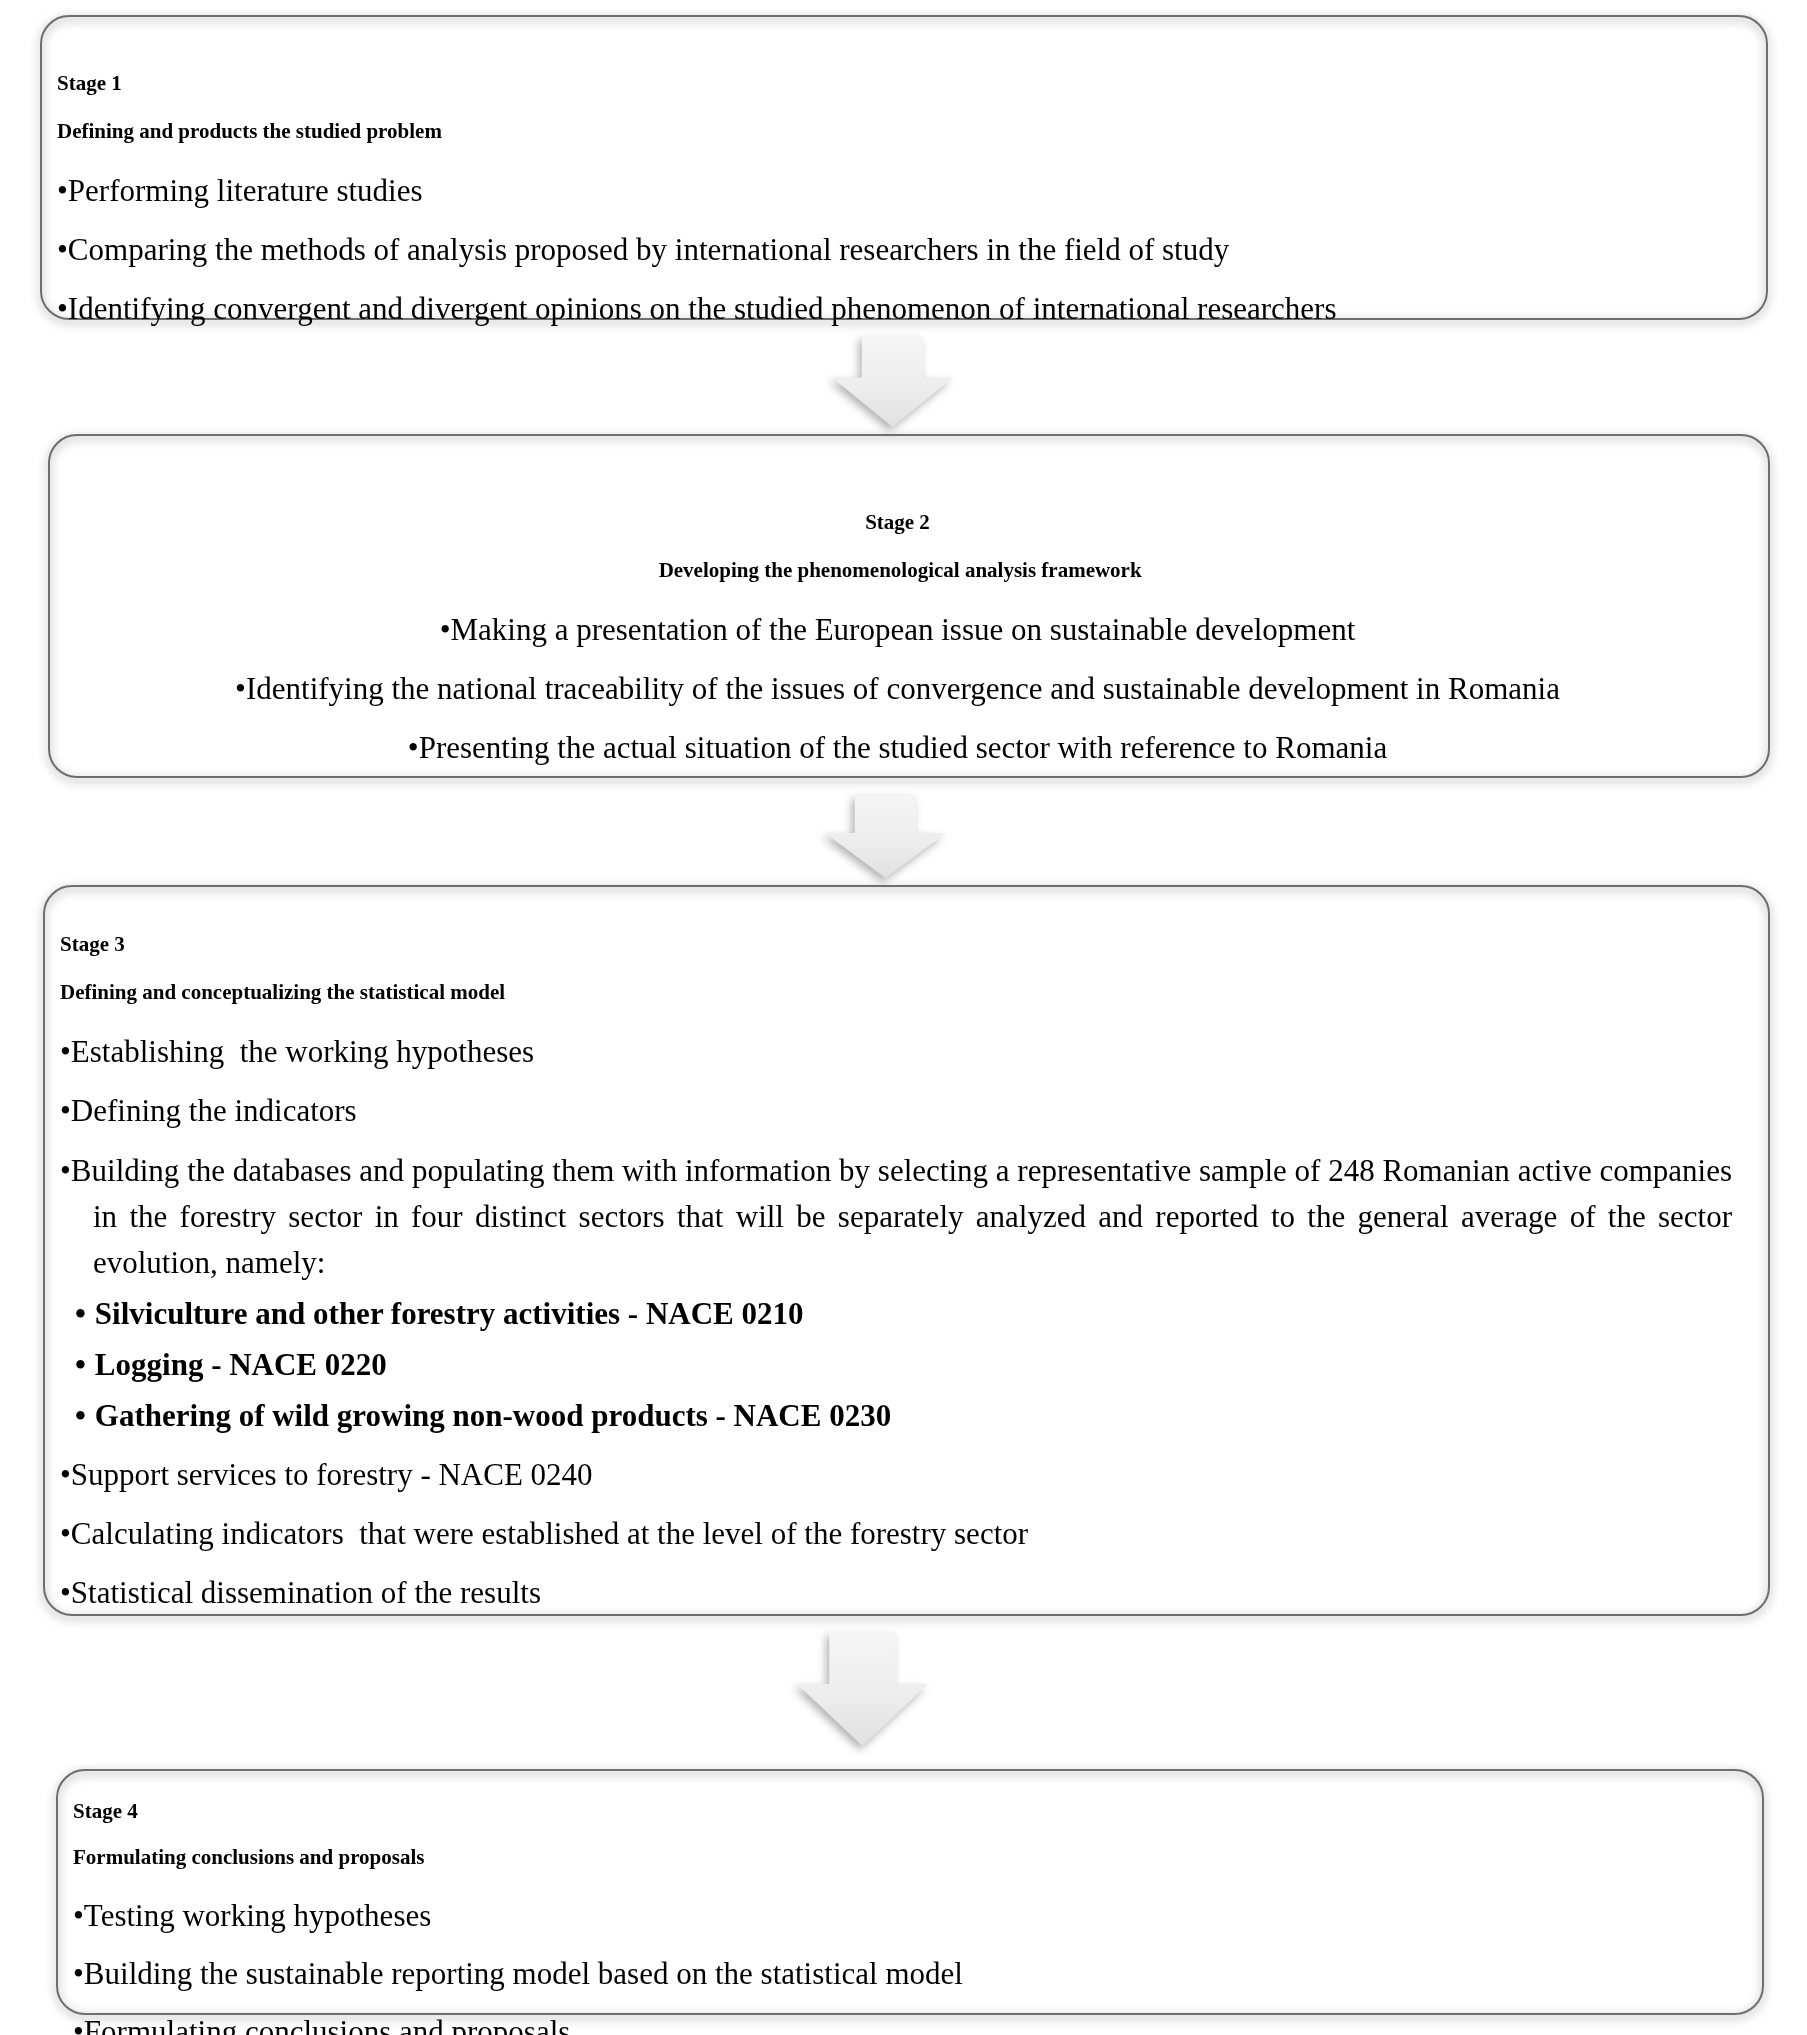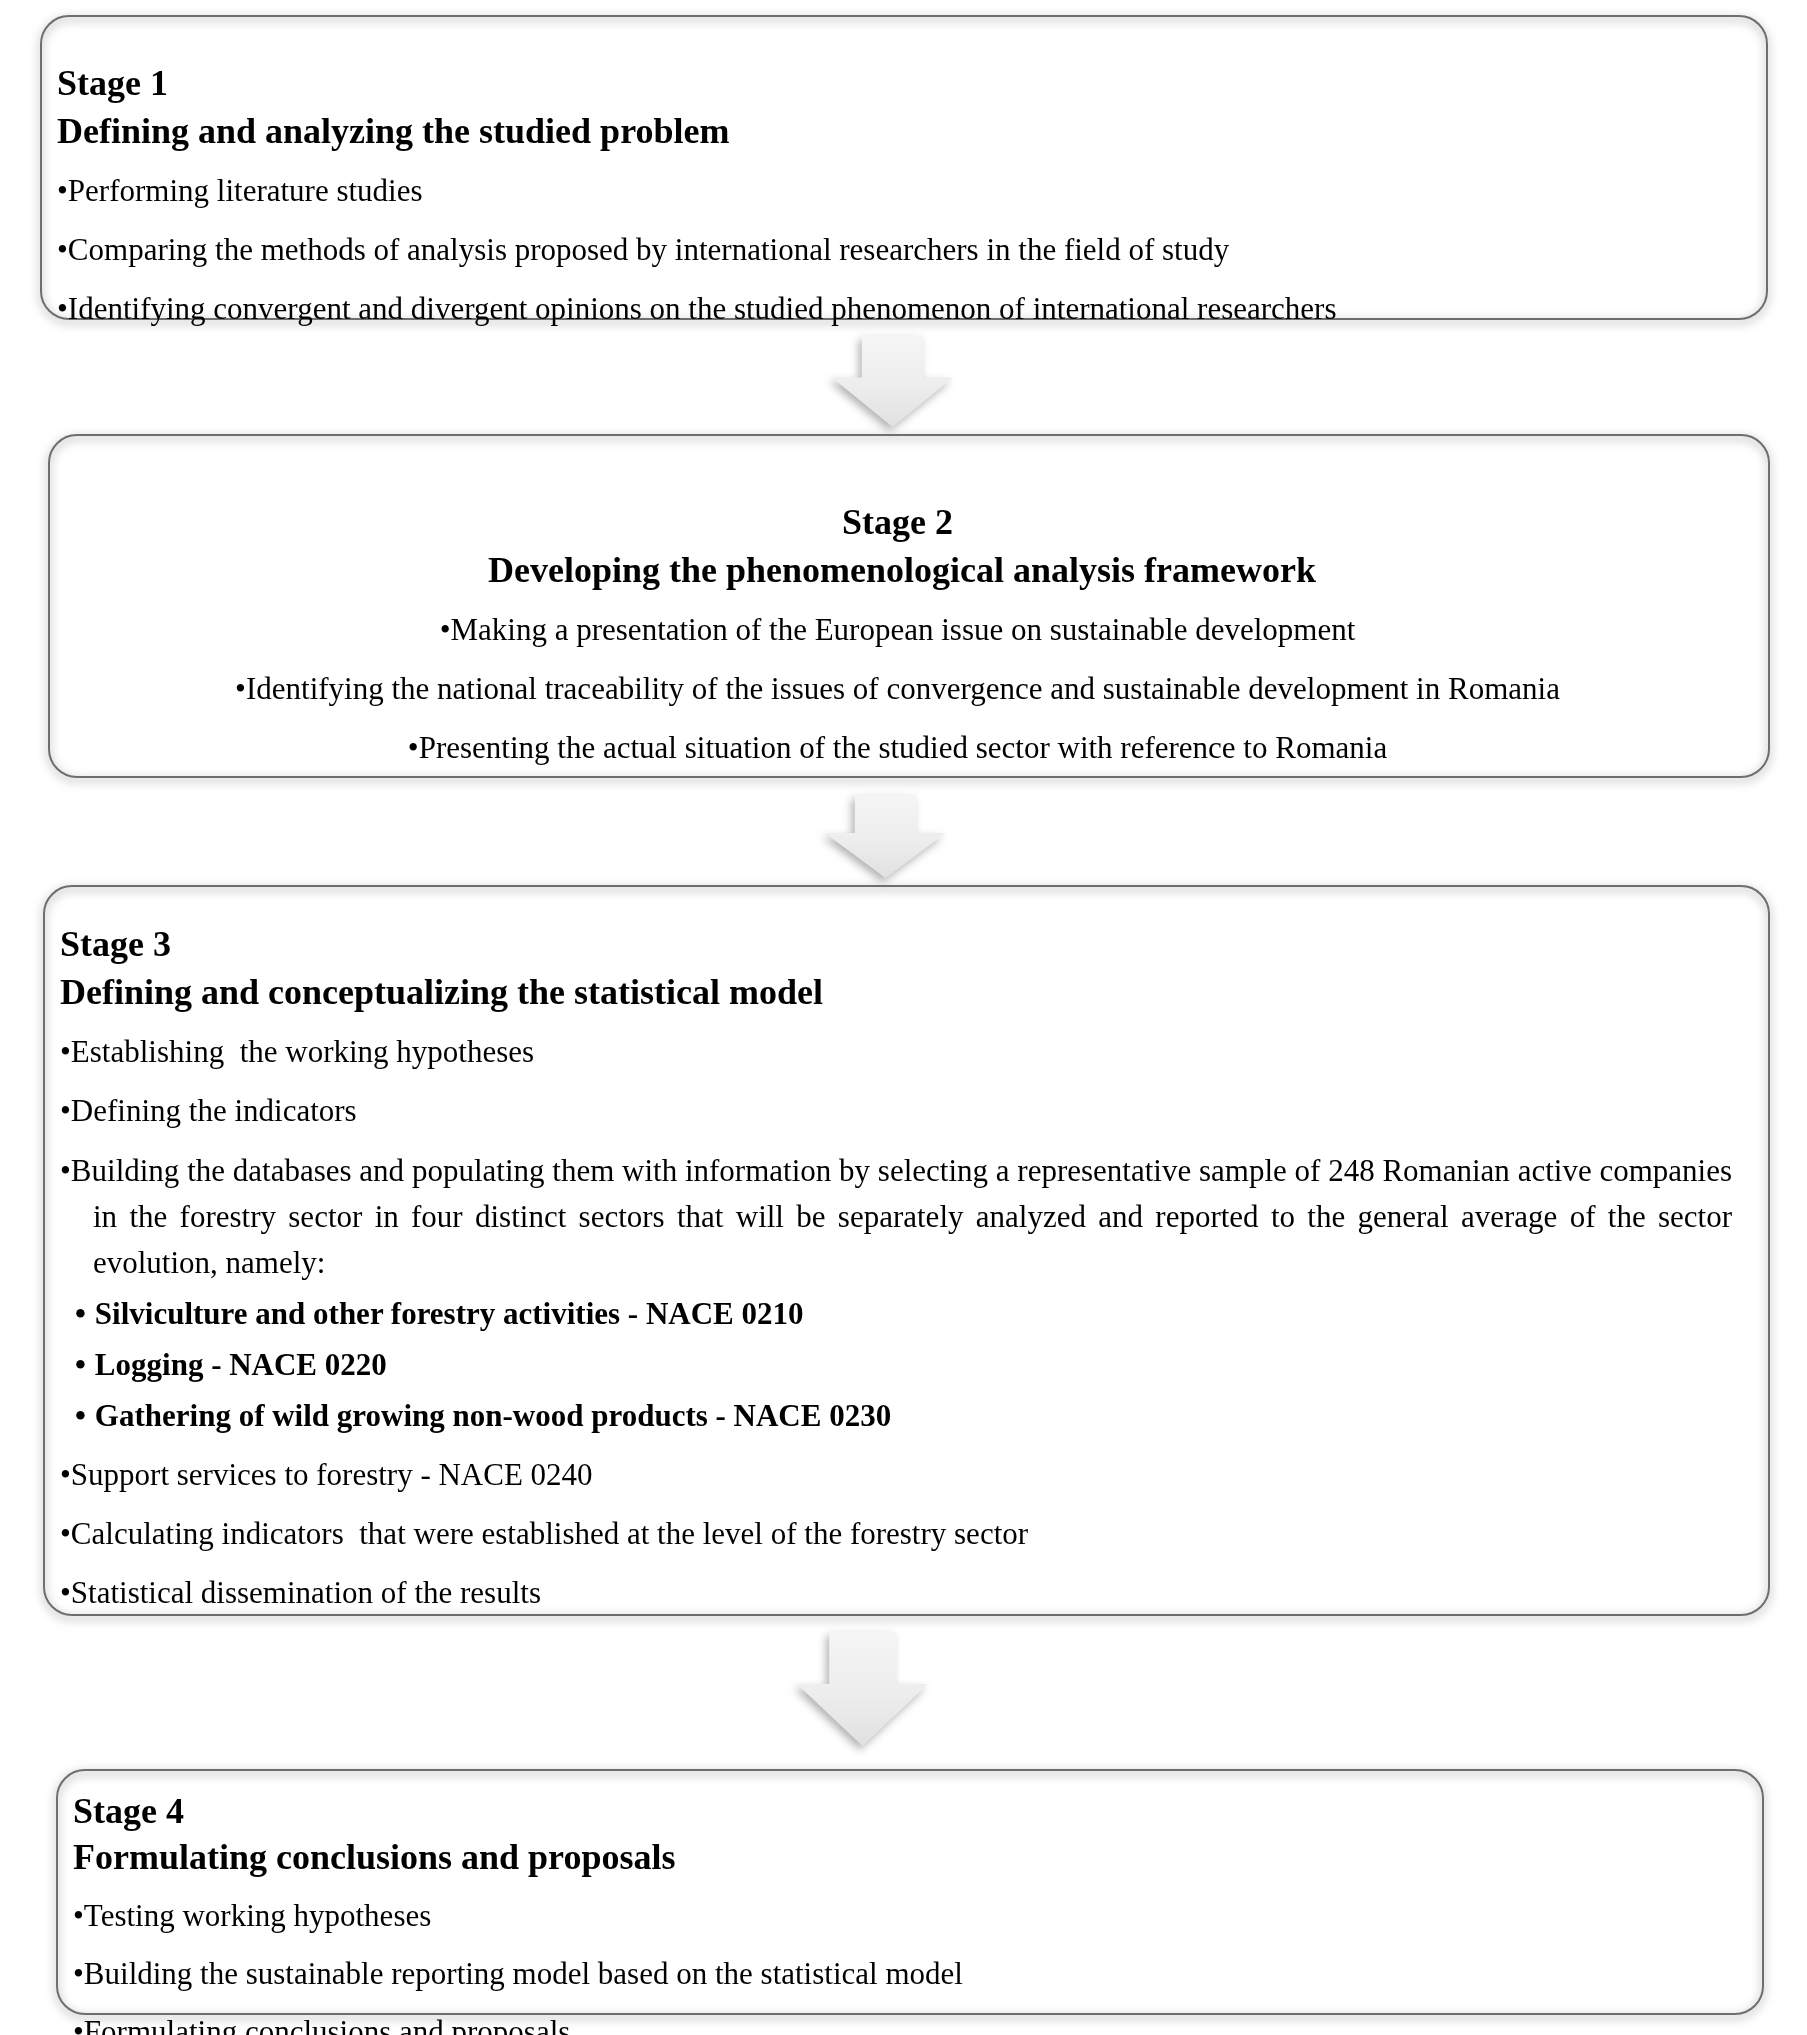--- a/index.html
+++ b/index.html
@@ -16,21 +16,21 @@
     border:2px solid #6e6e6e;
     border-radius:29px;
     background:transparent;
     filter:drop-shadow(0px 3.5px 5px rgba(0,0,0,0.50));
   }
   .content{
     position:absolute;inset:2px;
     font-size:31px;line-height:46px;
   }
   .title,.subtitle{
-    font-weight:bold;font-size:36px;line-height:48px;
+    font-weight:bold;font-size:21px;line-height:48px;
   }
   .item{
     padding-left:33px;text-indent:-33px;margin-top:13px;
   }
   .item .b{display:inline;}
   .item.sub{margin:5px 0 5px 15px;font-weight:bold;}
   .item.sub .b{margin-right:9px;}
   .item.para{
     text-align:justify;
     margin-top:14px;margin-bottom:5px;
@@ -64,21 +64,21 @@
       <stop offset="0.55" stop-color="#ededed"></stop>
       <stop offset="1" stop-color="#e1e1e1"></stop>
     </linearGradient>
   </defs>
 </svg>
 
 <div class="stage s1">
   <div class="frame"></div>
   <div class="content">
     <div class="title" data-bind="stages.0.title">Stage 1</div>
-    <div class="subtitle" data-bind="stages.0.subtitle">Defining and analyzing the studied problem</div>
+    <div class="subtitle" data-bind="stages.0.subtitle">Defining and products the studied problem</div>
     <div class="item"><span class="b" data-bind="glyphs.bullet">•</span><span data-bind="stages.0.items.0.text">Performing literature studies</span></div>
     <div class="item"><span class="b" data-bind="glyphs.bullet">•</span><span data-bind="stages.0.items.1.text">Comparing the methods of analysis proposed by international researchers in the field of study</span></div>
     <div class="item"><span class="b" data-bind="glyphs.bullet">•</span><span data-bind="stages.0.items.2.text">Identifying convergent and divergent opinions on the studied phenomenon of international researchers</span></div>
   </div>
 </div>
 
 <div class="arrow a1">
   <svg viewBox="0 0 260 210" preserveAspectRatio="none">
     <polygon points="64,0 196,0 196,96 260,96 130,210 0,96 64,96" fill="url(#arrowGrad)"></polygon>
   </svg>

